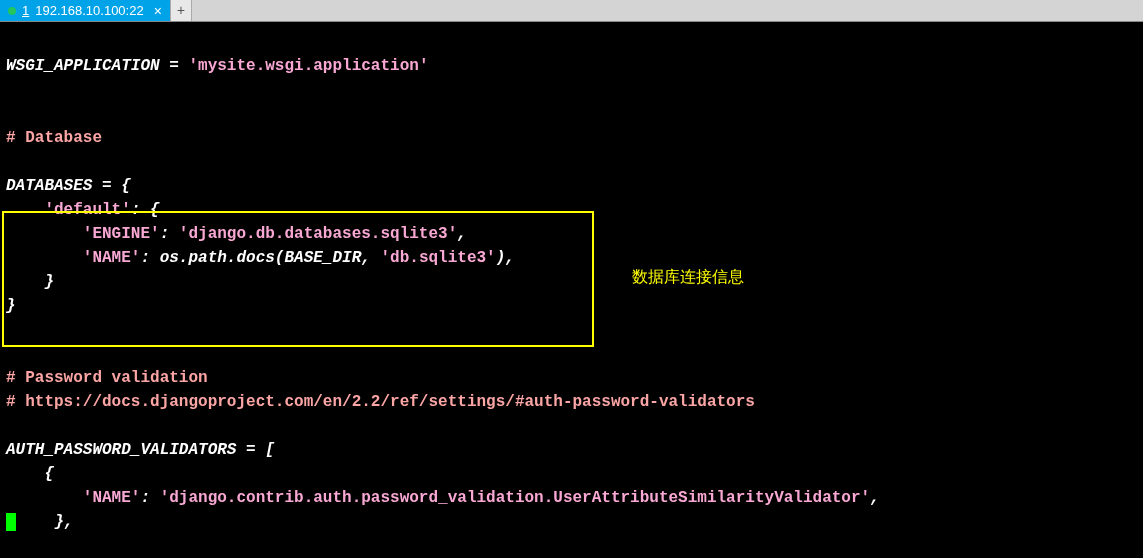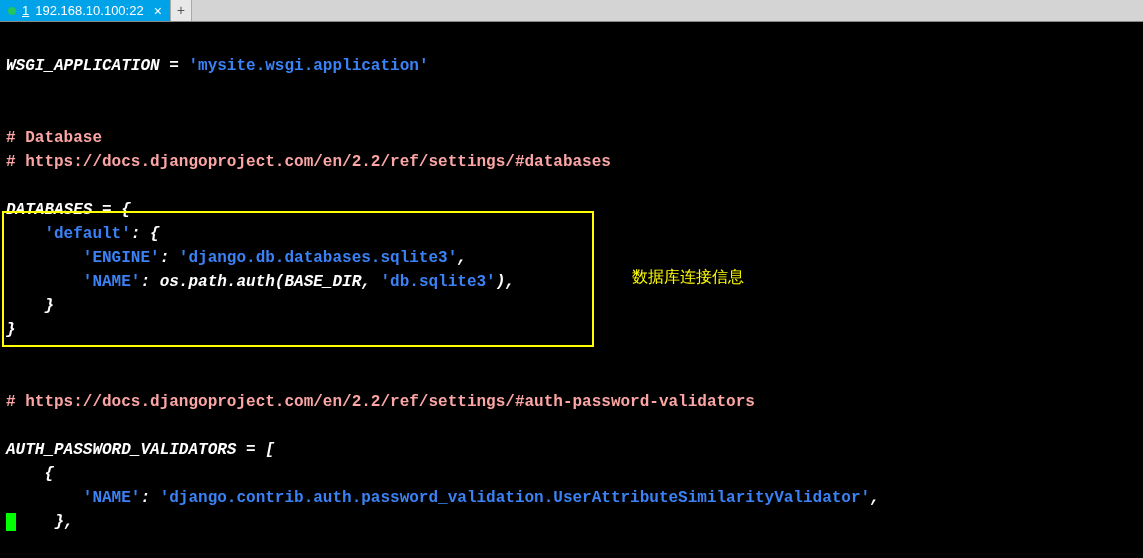--- a/index.html
+++ b/index.html
@@ -66,21 +66,21 @@
     }
     .line {
       white-space: pre;
       min-height: 24px;
     }
     .blank {
       height: 24px;
     }
     .white { color: #ffffff; font-style: italic; }
     .blue { color: #fca5a5; }
-    .red { color: #3b82f6; text-align: center; }
+    .red { color: #f9a8d4; text-align: center; }
     .highlight-box {
       position: absolute;
       border: 2px solid #ffff00;
       pointer-events: none;
     }
     .annotation {
       position: absolute;
       color: #ffff00;
       font-family: Liberation Sans, sans-serif;
       font-size: 16px;
@@ -106,30 +106,30 @@
   </div>
   <div class="tab-add">+</div>
 </div>
 
 <div class="terminal">
   <div class="blank"></div>
   <div class="line"><span class="white">WSGI_APPLICATION = </span><span class="red">'mysite.wsgi.application'</span></div>
   <div class="blank"></div>
   <div class="blank"></div>
   <div class="line blue"># Database</div>
-  <div class="line blue"># https://docs.djangoproject.com/en/2.2/ref/settings/#databases</div>
   <div class="blank"></div>
   <div class="line white">DATABASES = {</div>
   <div class="line"><span class="white">    </span><span class="red">'default'</span><span class="white">: {</span></div>
   <div class="line"><span class="white">        </span><span class="red">'ENGINE'</span><span class="white">: </span><span class="red">'django.db.databases.sqlite3'</span><span class="white">,</span></div>
-  <div class="line"><span class="white">        </span><span class="red">'NAME'</span><span class="white">: os.path.auth(BASE_DIR, </span><span class="red">'db.sqlite3'</span><span class="white">),</span></div>
+  <div class="line"><span class="white">        </span><span class="red">'NAME'</span><span class="white">: os.path.docs(BASE_DIR, </span><span class="red">'db.sqlite3'</span><span class="white">),</span></div>
   <div class="line white">    }</div>
   <div class="line white">}</div>
   <div class="blank"></div>
   <div class="blank"></div>
+  <div class="line blue"># Password validation</div>
   <div class="line blue"># https://docs.djangoproject.com/en/2.2/ref/settings/#auth-password-validators</div>
   <div class="blank"></div>
   <div class="line white">AUTH_PASSWORD_VALIDATORS = [</div>
   <div class="line white">    {</div>
   <div class="line"><span class="white">        </span><span class="red">'NAME'</span><span class="white">: </span><span class="red">'django.contrib.auth.password_validation.UserAttributeSimilarityValidator'</span><span class="white">,</span></div>
   <div class="line"><span class="cursor"></span><span class="white">    },</span></div>
 
   <div class="highlight-box" id="hlbox" style="top: 189px; left: 2px; width: 592px; height: 136px;"></div>
   <div class="annotation" style="top:243px; left:632px;">数据库连接信息</div>
 </div>

